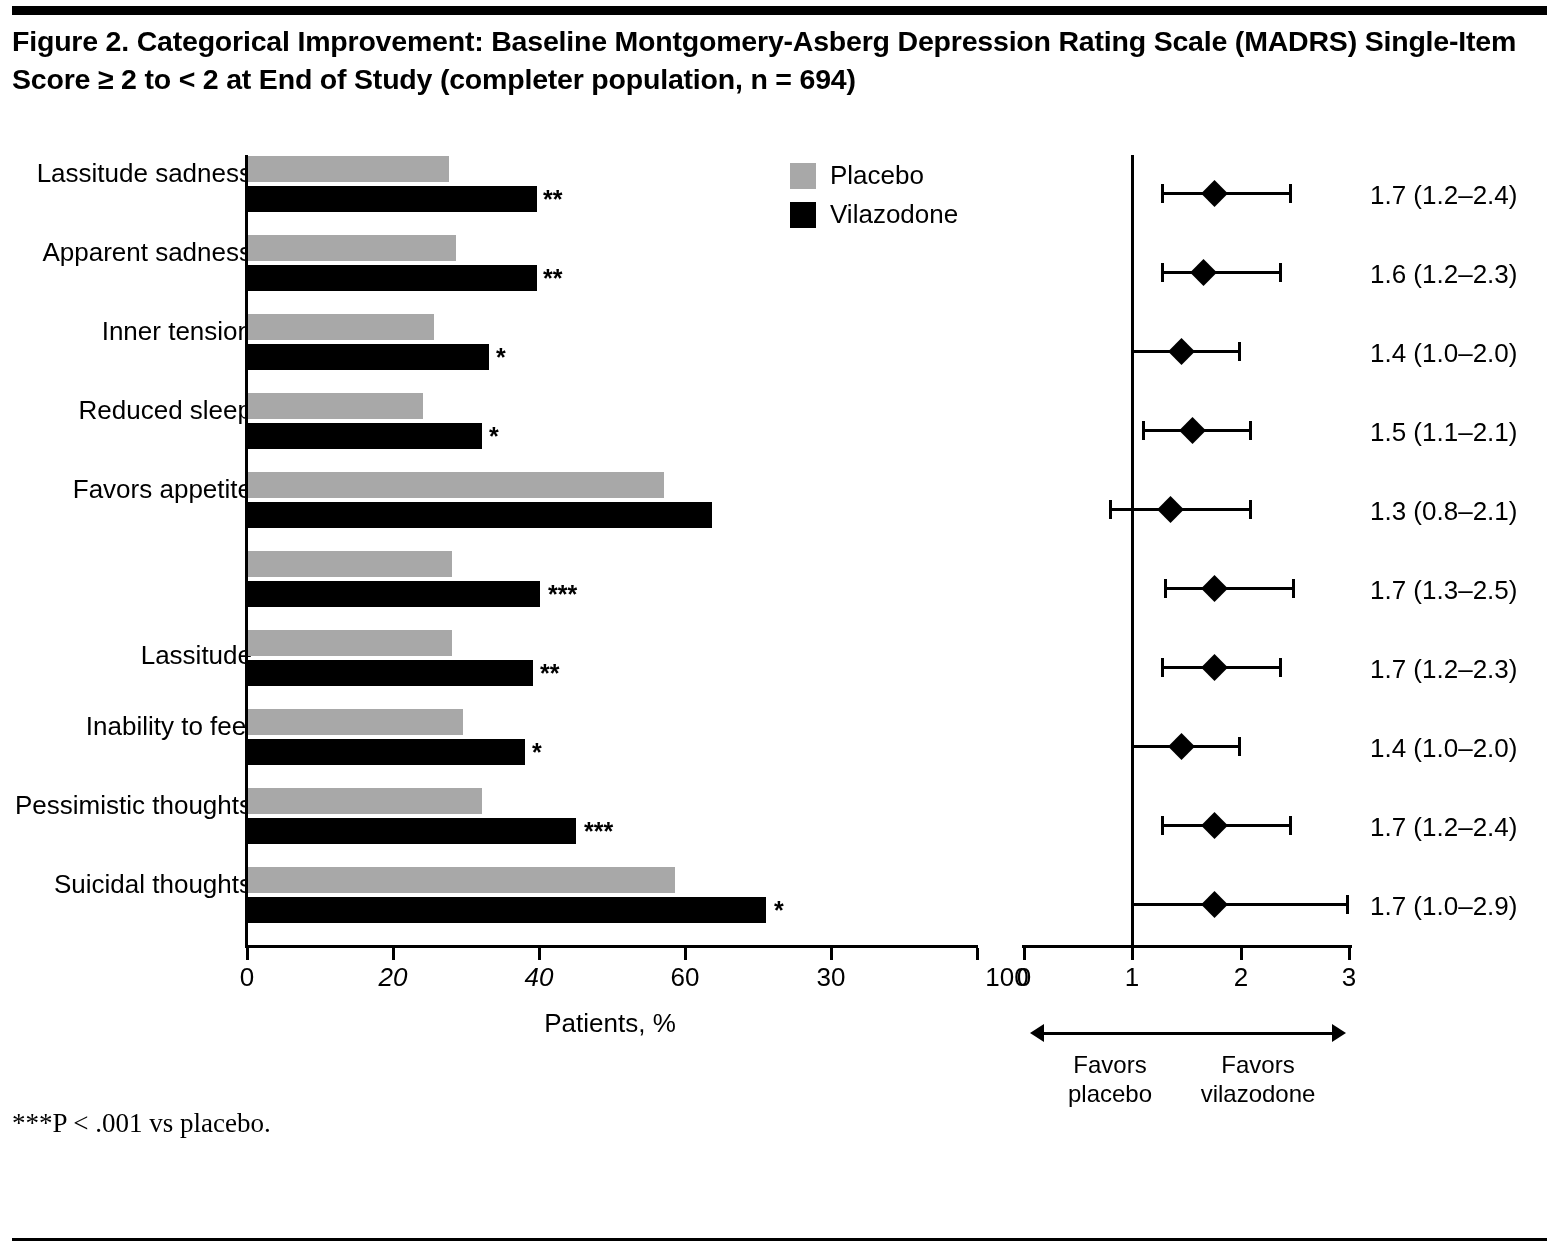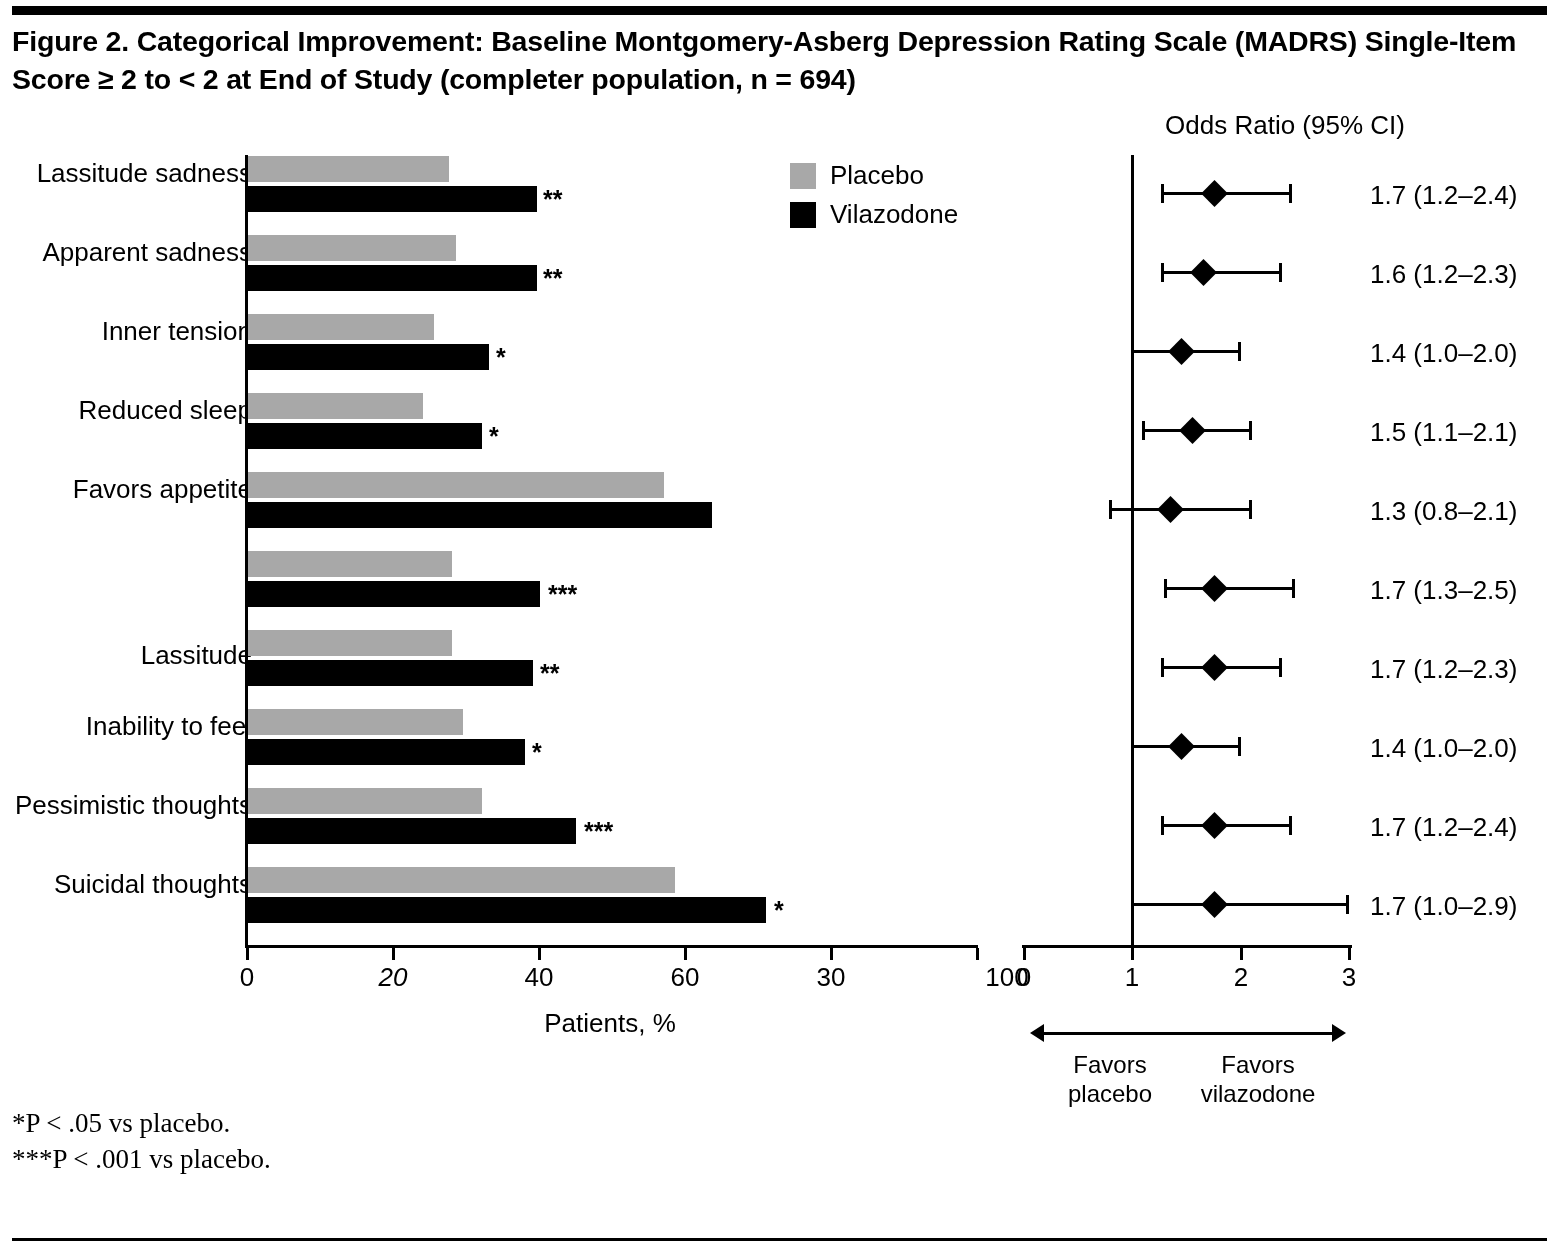--- a/index.html
+++ b/index.html
@@ -156,28 +156,27 @@
 
   <div class="tick" style="left:246px;"></div>
   <div class="tick" style="left:392px;"></div>
   <div class="tick" style="left:538px;"></div>
   <div class="tick" style="left:684px;"></div>
   <div class="tick" style="left:830px;"></div>
   <div class="tick" style="left:976px;"></div>
 
   <div class="ticklabel" style="left:217px;">0</div>
   <div class="ticklabel" style="left:363px;font-style:italic;">20</div>
-  <div class="ticklabel" style="left:509px;">40</div>
+  <div class="ticklabel" style="left:509px;font-style:italic;">40</div>
   <div class="ticklabel" style="left:655px;">60</div>
   <div class="ticklabel" style="left:801px;">30</div>
   <div class="ticklabel" style="left:977px;">100</div>
 
   <div class="xaxis-title">Patients, %</div>
 
-  <div class="forest-head">Odds Ratio (95% CI)</div>
   <div class="f-axis-bottom"></div>
   <div class="f-vline"></div>
 
   <div class="f-tick" style="left:1023px;"></div>
   <div class="f-tick" style="left:1131px;"></div>
   <div class="f-tick" style="left:1240px;"></div>
   <div class="f-tick" style="left:1348px;"></div>
 
   <div class="f-ticklabel" style="left:1004px;">0</div>
   <div class="f-ticklabel" style="left:1112px;">1</div>
@@ -250,17 +249,16 @@
     <div class="arrow-r"></div>
   </div>
   <div class="favtext" style="left:1030px;white-space:pre-line;">Favors
 placebo</div>
   <div class="favtext" style="left:1178px;white-space:pre-line;">Favors
 vilazodone</div>
 
 </div>
 
 <div class="footnotes">
-  <div>*P &lt; .05 vs placebo.</div>
   <div>***P &lt; .001 vs placebo.</div>
 </div>
 
 <div class="bottombar"></div>
 
 </body></html>

